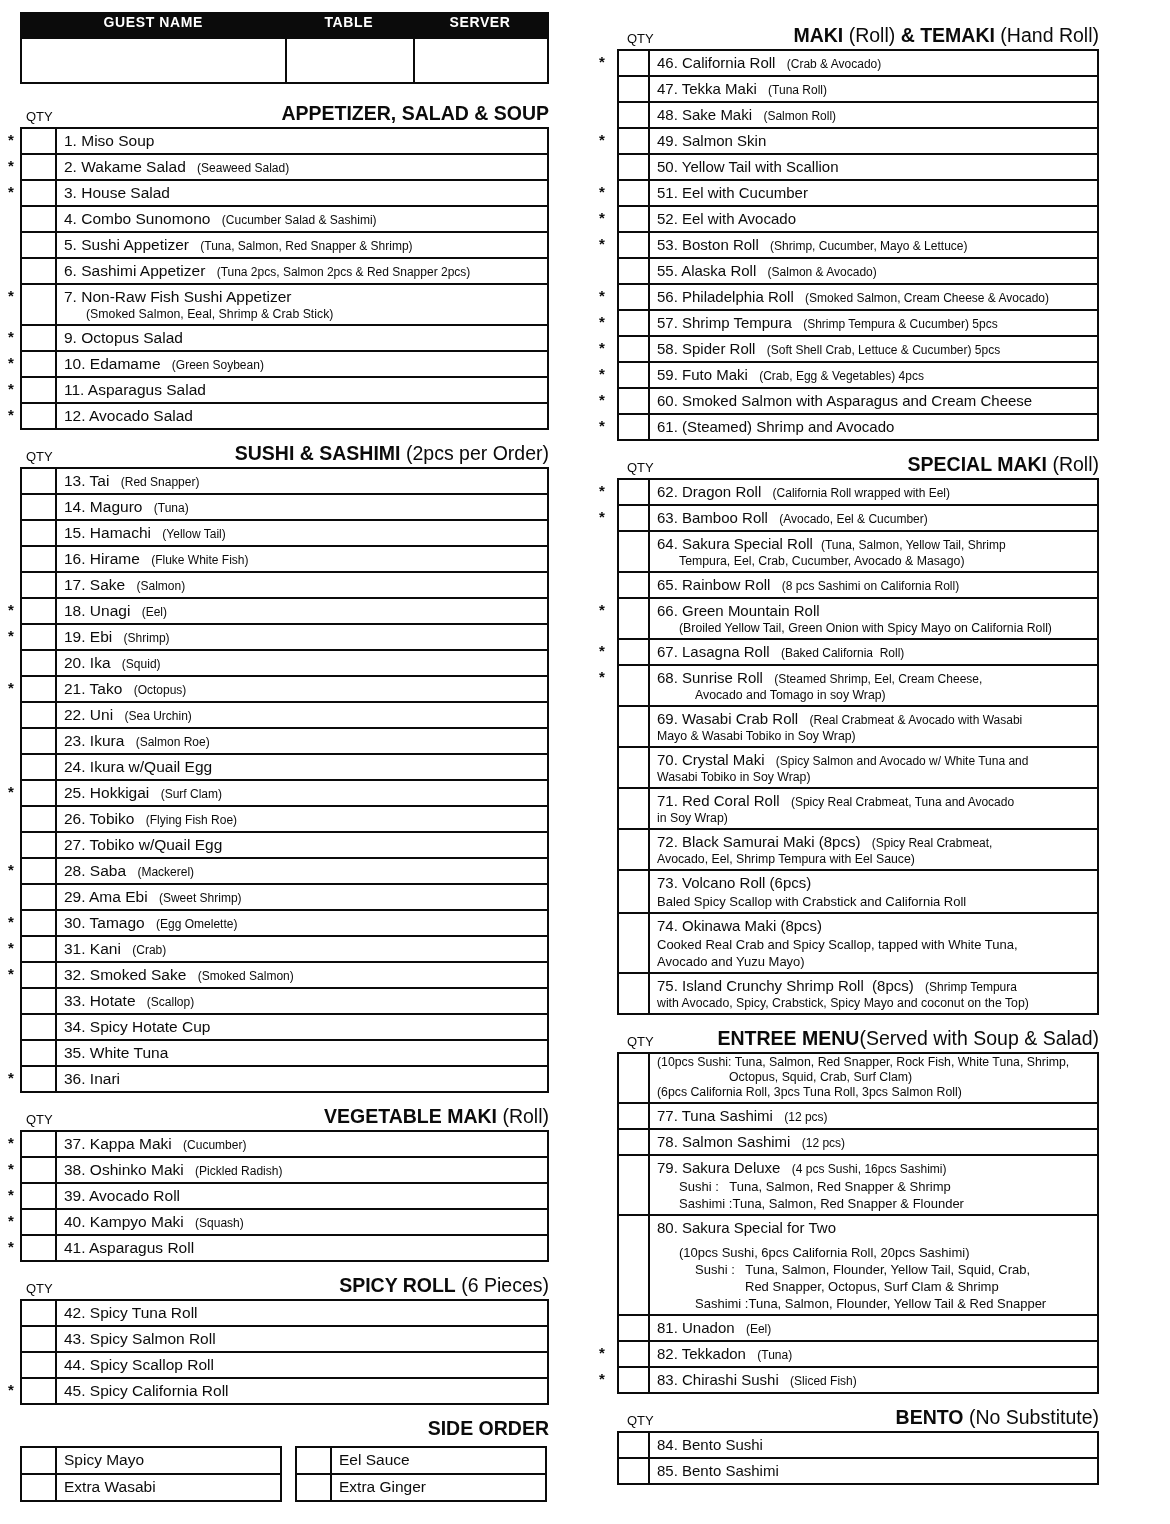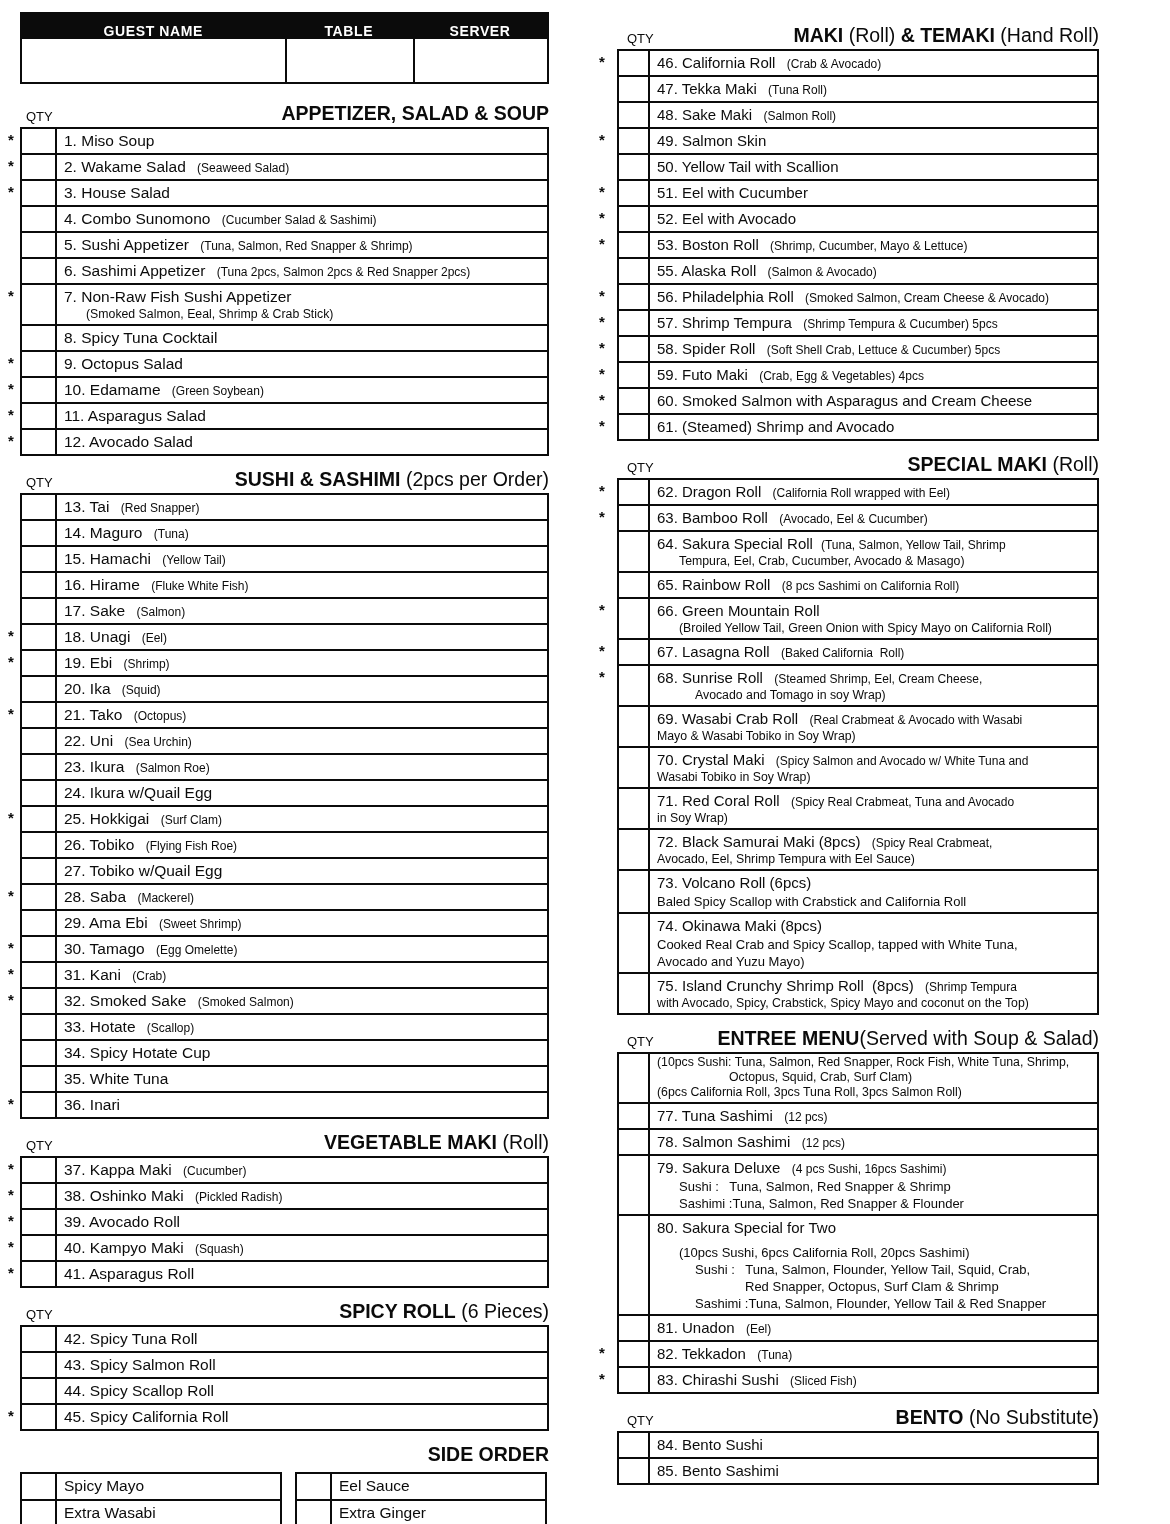--- a/index.html
+++ b/index.html
@@ -4,21 +4,21 @@
 <style>
   html,body{margin:0;padding:0;background:#fff;}
   body{width:1170px;height:1524px;overflow:hidden;color:#0b0b0b;
        font-family:"Liberation Sans","DejaVu Sans",sans-serif;-webkit-font-smoothing:antialiased;}
   .page{display:flex;padding:12px 0 0 8px;}
   .col-left{width:541px;flex:none;}
   .col-right{width:500px;flex:none;margin-left:50px;}
 
   
   .guest-table{margin-left:12px;width:529px;border:2px solid #0b0b0b;box-sizing:border-box;margin-bottom:16px;}
-  .guest-head{display:flex;background:#0b0b0b;color:#fff;height:25px;align-items:flex-end;font-weight:bold;font-size:14px;letter-spacing:.6px;}
+  .guest-head{display:flex;background:#0b0b0b;color:#fff;height:25px;align-items:flex-start;font-weight:bold;font-size:14px;letter-spacing:.6px;}
   .guest-head>div{text-align:center;}
   .gh1{width:50%;} .gh2{width:24.5%;} .gh3{width:25.5%;}
   .guest-body{display:flex;height:43px;}
   .guest-body>div{box-sizing:border-box;}
   .gb1{width:50%;}
   .gb2{width:24.5%;border-left:2px solid #0b0b0b;}
   .gb3{width:25.5%;border-left:2px solid #0b0b0b;}
 
   
   .menu-section{margin-top:10px;}
@@ -133,27 +133,20 @@
             </div>
             <div class="row">
               <span class="star">*</span>
               <div class="qty-cell"></div>
               <div class="item-cell">
                 <div class="line"><span class="main">7. Non-Raw Fish Sushi Appetizer</span></div>
                 <div class="sub s1">(Smoked Salmon, Eeal, Shrimp &amp; Crab Stick)</div>
               </div>
             </div>
             <div class="row">
-              <span class="star"></span>
-              <div class="qty-cell"></div>
-              <div class="item-cell">
-                <div class="line"><span class="main">8. Spicy Tuna Cocktail</span></div>
-              </div>
-            </div>
-            <div class="row">
               <span class="star">*</span>
               <div class="qty-cell"></div>
               <div class="item-cell">
                 <div class="line"><span class="main">9. Octopus Salad</span></div>
               </div>
             </div>
             <div class="row">
               <span class="star">*</span>
               <div class="qty-cell"></div>
               <div class="item-cell">

